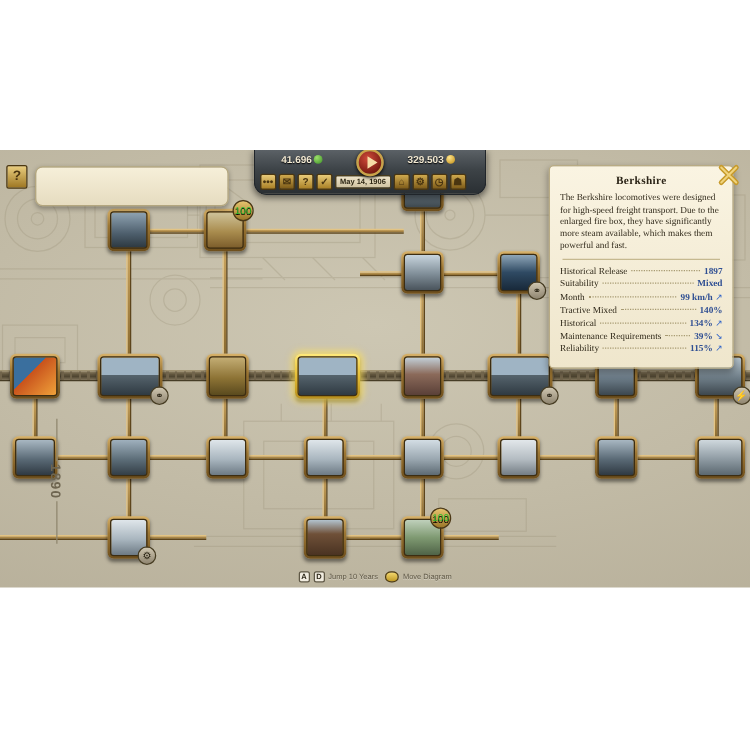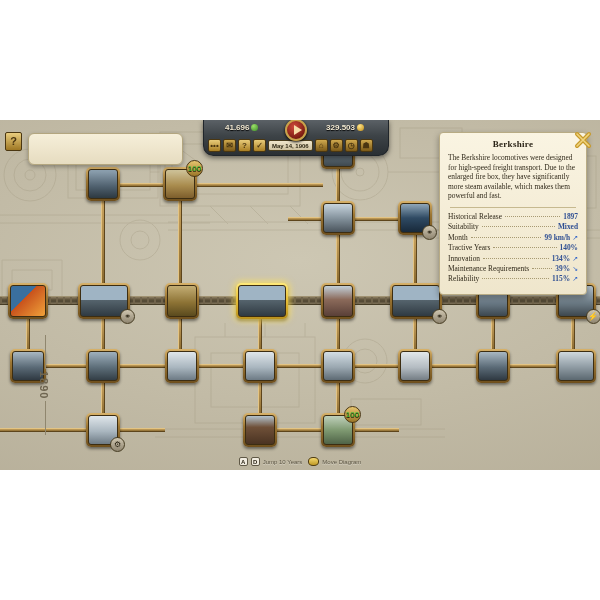--- a/index.html
+++ b/index.html
@@ -414,26 +414,26 @@
             <span class="lead"></span>
             <span class="v">Mixed</span>
           </div>
           <div class="srow">
             <span class="k">Month</span>
             <span class="lead"></span>
             <span class="v">99 km/h</span>
             <span class="arrow up">↗</span>
           </div>
           <div class="srow">
-            <span class="k">Tractive Years</span>
+            <span class="k">Tractive Mixed</span>
             <span class="lead"></span>
             <span class="v">140%</span>
           </div>
           <div class="srow">
-            <span class="k">Innovation</span>
+            <span class="k">Historical</span>
             <span class="lead"></span>
             <span class="v">134%</span>
             <span class="arrow up">↗</span>
           </div>
           <div class="srow">
             <span class="k">Maintenance Requirements</span>
             <span class="lead"></span>
             <span class="v">39%</span>
             <span class="arrow dn">↘</span>
           </div>

